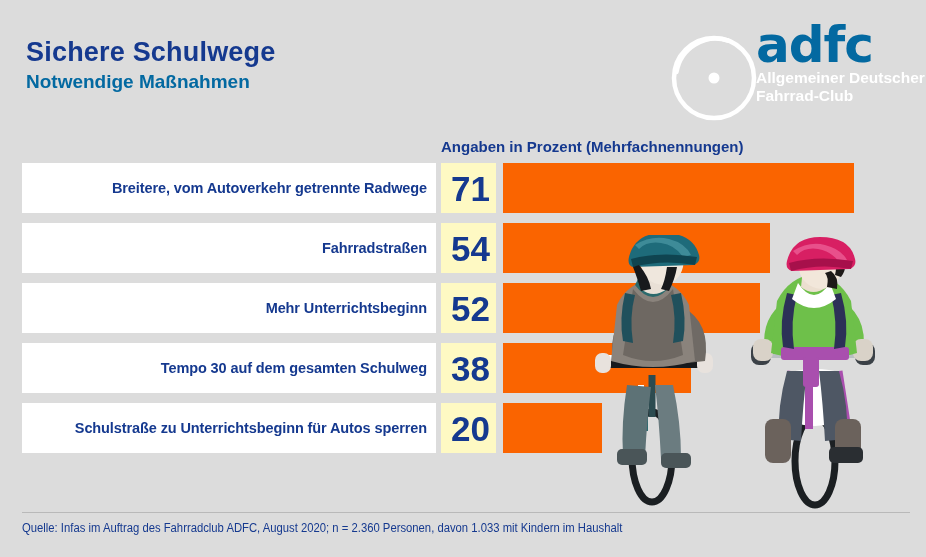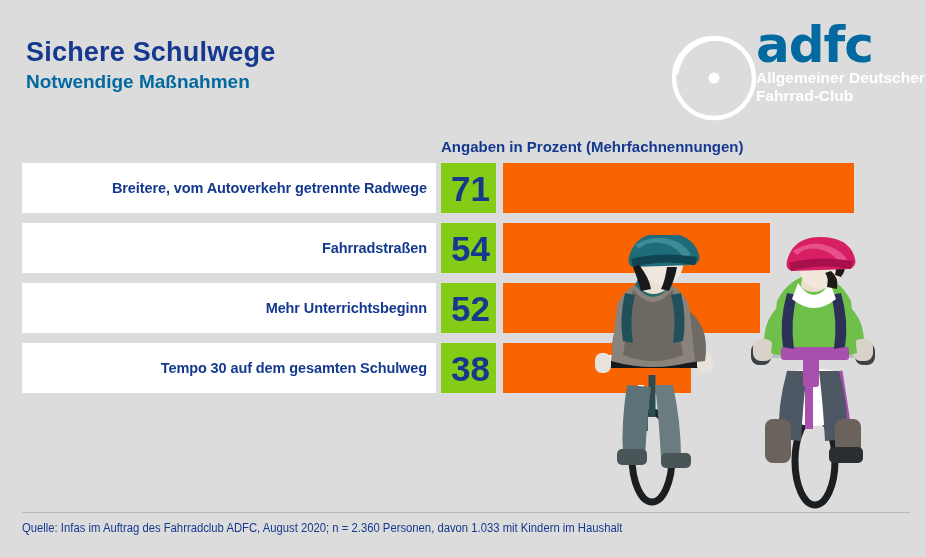--- a/index.html
+++ b/index.html
@@ -47,21 +47,21 @@
     position:absolute;left:0;top:0;width:414px;height:50px;
     background:#ffffff;display:flex;align-items:center;justify-content:flex-end;
     box-sizing:border-box;padding-right:9px;
   }
   .label-text{
     font-size:14.5px;font-weight:bold;color:#15398f;white-space:nowrap;
     letter-spacing:-.1px;
   }
   .value-box{
     position:absolute;left:419px;top:0;width:55px;height:50px;
-    background:#84cc16;display:flex;align-items:center;justify-content:flex-end;
+    background:#fef9c3;display:flex;align-items:center;justify-content:flex-end;
     box-sizing:border-box;padding-right:6px;
   }
   .value-text{
     font-size:35px;font-weight:bold;color:#15398f;line-height:1;
     font-family:"Liberation Sans",sans-serif;
   }
   .bar{
     position:absolute;left:481px;top:0;height:50px;background:#fa6400;
   }
 
@@ -131,20 +131,29 @@
       </div>
       <div class="row" style="top: 180px;">
         <div class="label-box">
           <span class="label-text">Tempo 30 auf dem gesamten Schulweg</span>
         </div>
         <div class="value-box">
           <span class="value-text">38</span>
         </div>
         <div class="bar" style="width: 187.72px; background: rgb(250, 100, 0);"></div>
       </div>
+      <div class="row" style="top: 240px;">
+        <div class="label-box">
+          <span class="label-text">Schulstraße zu Unterrichtsbeginn für Autos sperren</span>
+        </div>
+        <div class="value-box">
+          <span class="value-text">20</span>
+        </div>
+        <div class="bar" style="width: 98.8px; background: rgb(250, 100, 0);"></div>
+      </div>
     </div>
 
   <svg class="cyclists" viewBox="0 0 371 275">
 
     <g>
 
       <ellipse cx="97" cy="222" rx="20" ry="45" fill="none" stroke="#1b1f22" stroke-width="7"></ellipse>
       <path d="M97 182 L97 140" stroke="#2c4b50" stroke-width="7" fill="none"></path>
 
       <path d="M86 150 L86 200 M108 150 L108 200" stroke="#ffffff" stroke-width="6" fill="none"></path>

